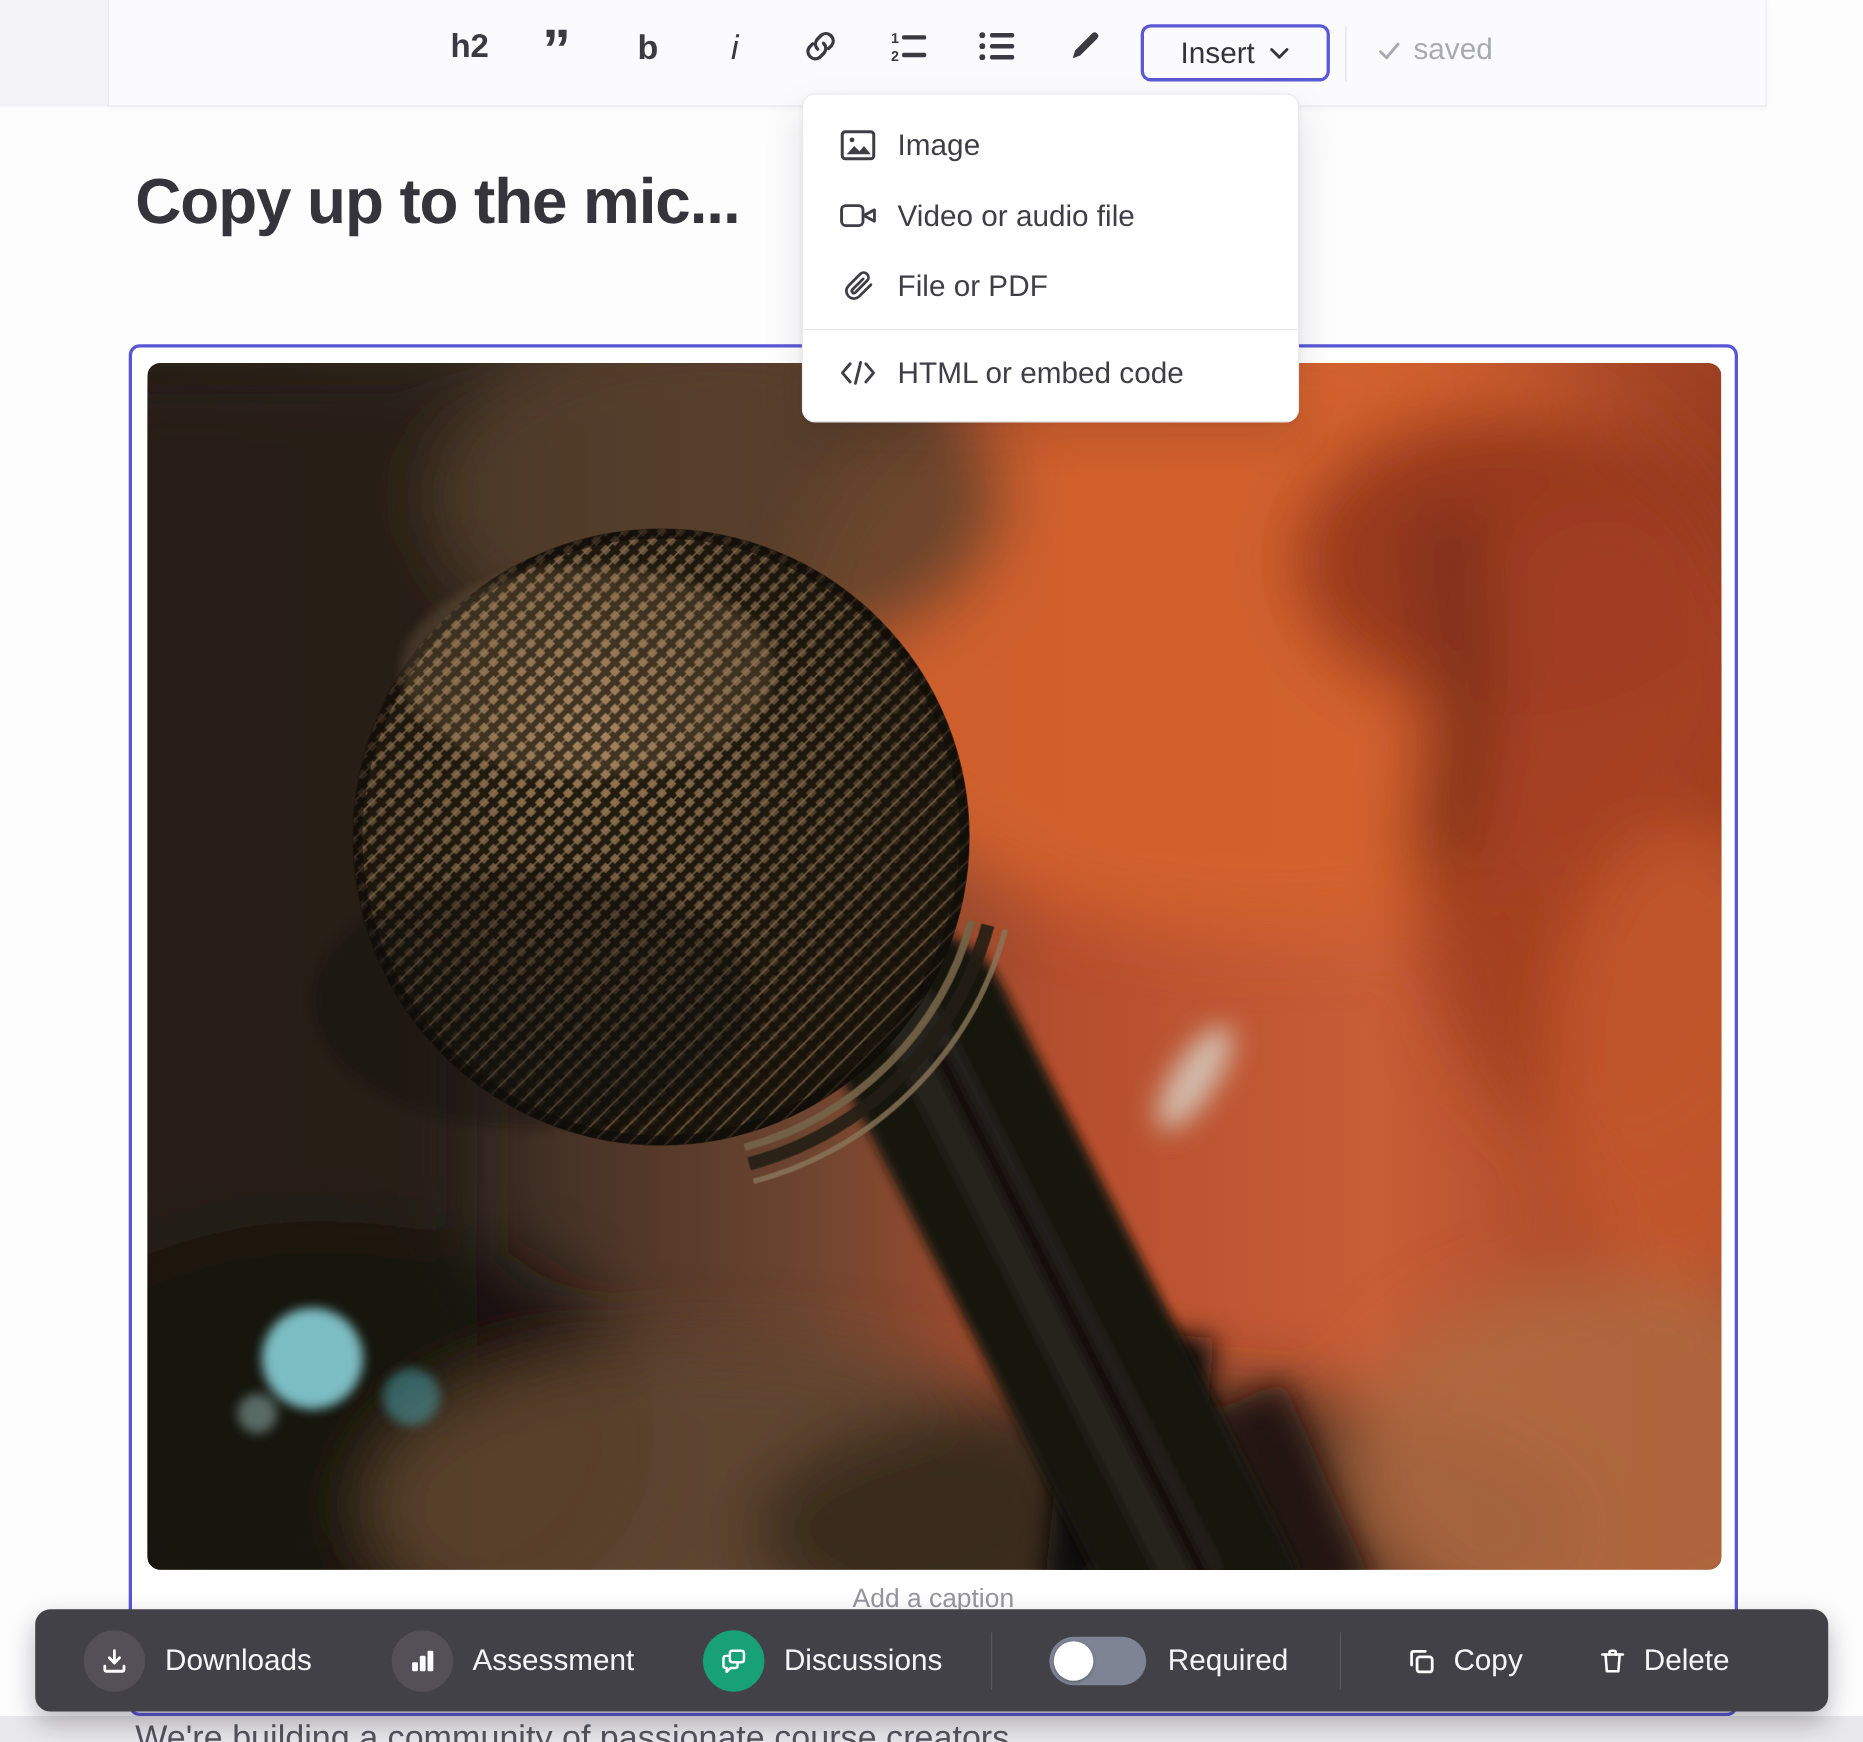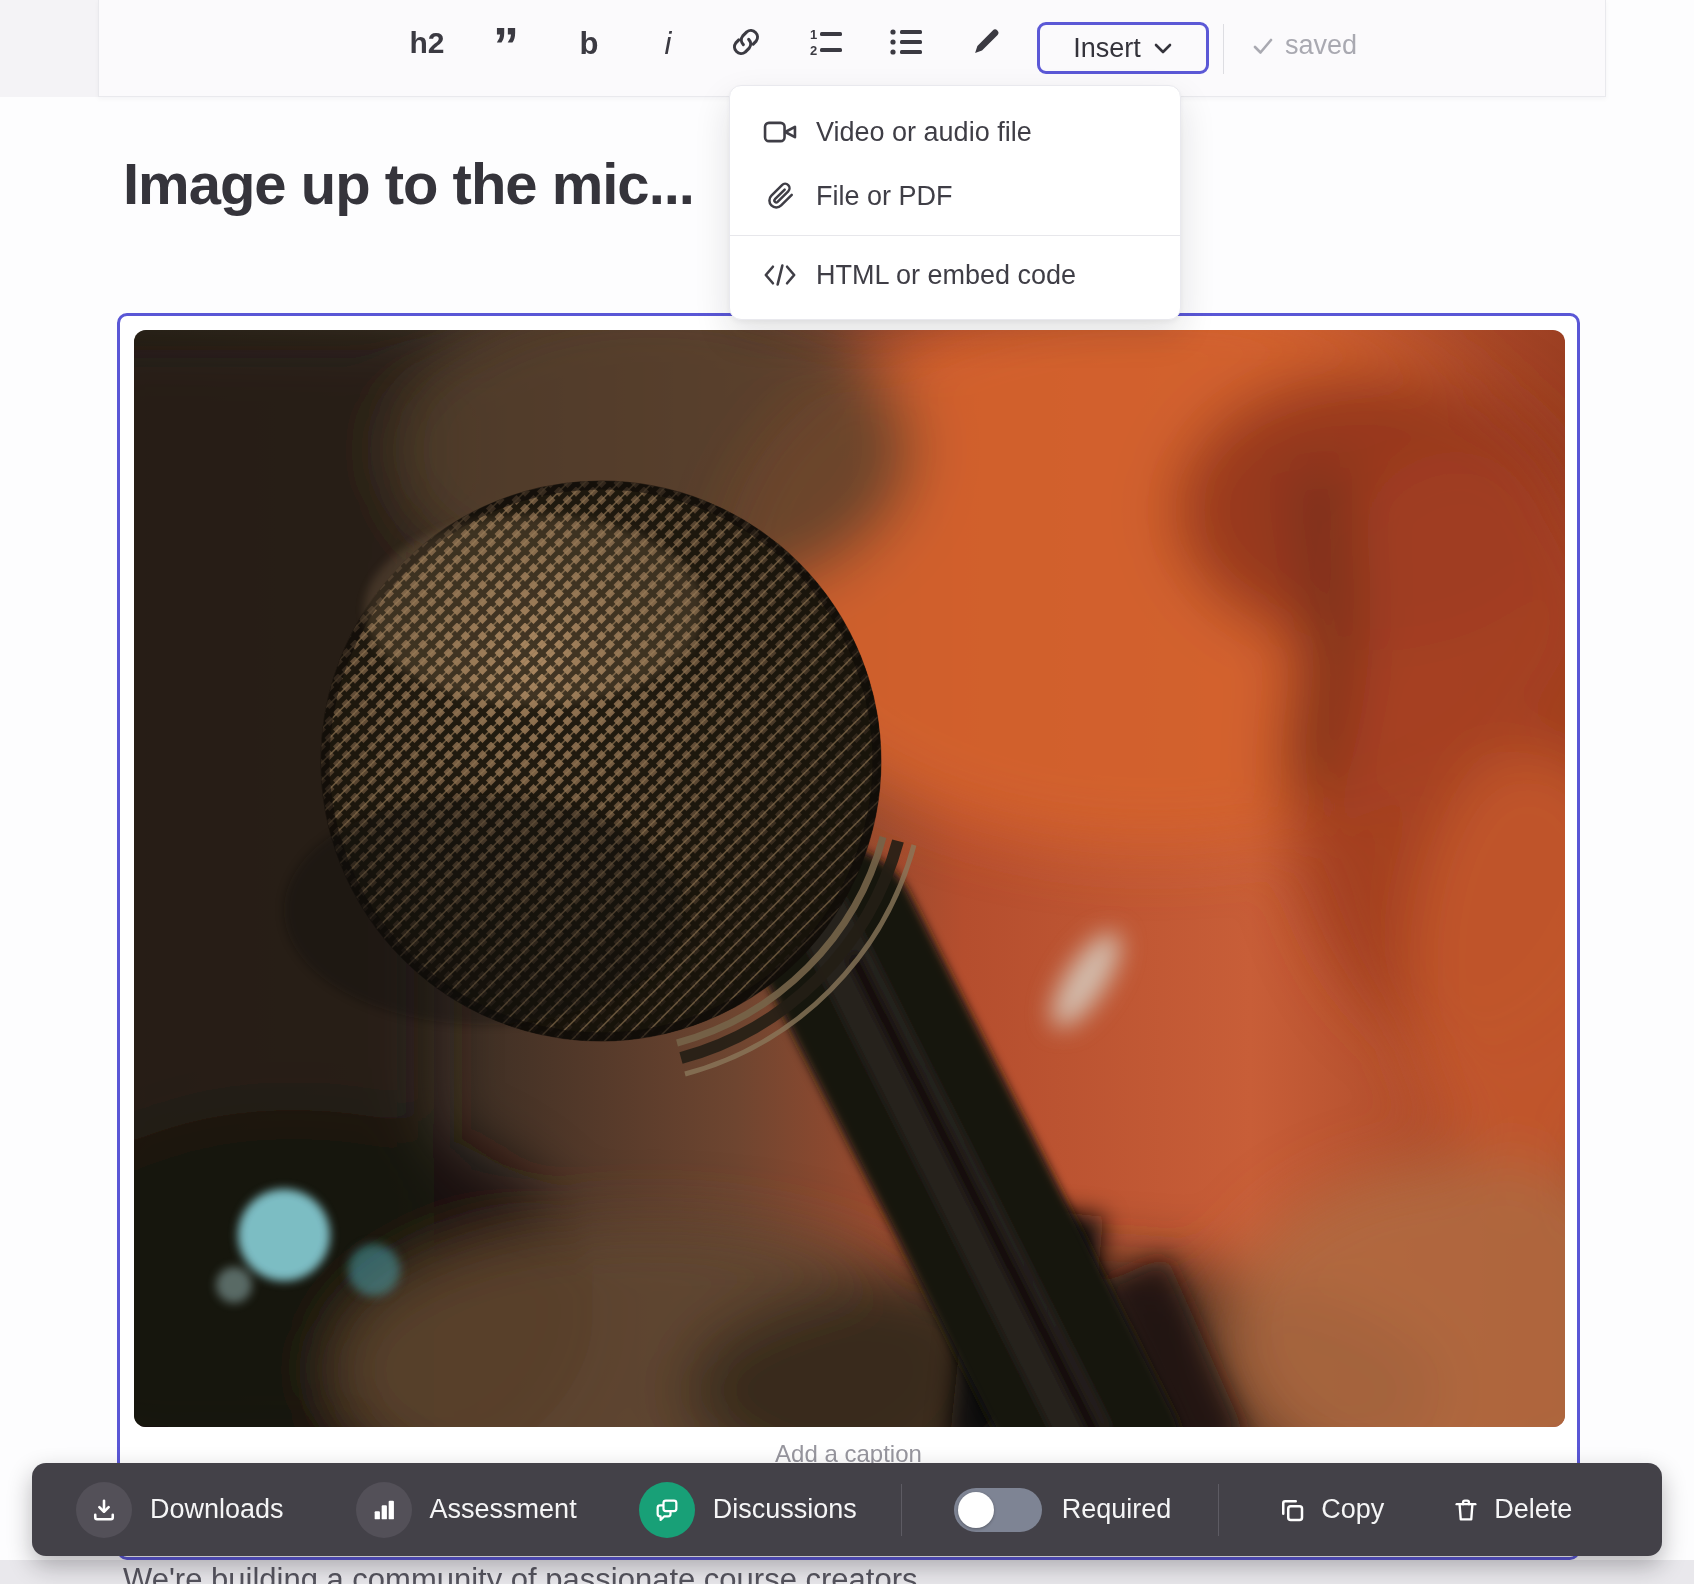--- a/index.html
+++ b/index.html
@@ -130,21 +130,21 @@
     <div class="saved">
       <span>
         <svg class="ic" width="24" height="24" viewBox="0 0 24 24" fill="none" stroke="#a9a9b1" stroke-width="2.6" stroke-linecap="round" stroke-linejoin="round">
           <polyline points="4,13 9.5,18.5 20,6"></polyline>
         </svg>
       </span>
       <span>saved</span>
     </div>
   </div>
 
-  <h1 class="page-title">Image up to the mic...</h1>
+  <h1 class="page-title">Copy up to the mic...</h1>
 
   <div class="image-block">
     <div class="photo">
       <svg viewBox="0 0 1431 1097" preserveAspectRatio="none">
         <defs>
           <filter id="fbg" x="-30%" y="-30%" width="160%" height="160%">
               <feGaussianBlur stdDeviation="30"></feGaussianBlur>
             </filter>
           <filter id="fmid" x="-40%" y="-40%" width="180%" height="180%">
               <feGaussianBlur stdDeviation="12"></feGaussianBlur>
@@ -213,20 +213,30 @@
         <ellipse cx="400" cy="280" rx="170" ry="95" fill="#c7a376" opacity=".18" filter="url(#fsoft)"></ellipse>
         <ellipse cx="350" cy="580" rx="200" ry="115" fill="#0e0b08" opacity=".32" filter="url(#fsoft)"></ellipse>
       </svg>
     </div>
     <div class="caption">Add a caption</div>
   </div>
 
   <div class="menu">
     <div class="menu-item">
       <span class="mi-icon">
+        <svg class="ic" width="34" height="30" viewBox="0 0 24 22" fill="none" stroke="#3f3e46" stroke-width="2">
+          <rect x="1.5" y="2" width="21" height="18" rx="2"></rect>
+          <path d="M4.5,17 l5-5.5 3.5,3.5 3-3.5 4.5,5.5 z" fill="#3f3e46" stroke="none"></path>
+          <circle cx="8" cy="7.5" r="1.6" fill="#3f3e46" stroke="none"></circle>
+        </svg>
+      </span>
+      <span>Image</span>
+    </div>
+    <div class="menu-item">
+      <span class="mi-icon">
         <svg class="ic" width="34" height="26" viewBox="0 0 26 20" fill="none" stroke="#3f3e46" stroke-width="2" stroke-linejoin="round">
           <rect x="1.5" y="3" width="15" height="14" rx="3"></rect>
           <path d="M17,10 l7.5,-4 v8 z"></path>
         </svg>
       </span>
       <span>Video or audio file</span>
     </div>
     <div class="menu-item">
       <span class="mi-icon">
         <svg class="ic" width="30" height="30" viewBox="0 0 24 24" fill="none" stroke="#3f3e46" stroke-width="2" stroke-linecap="round" stroke-linejoin="round">

